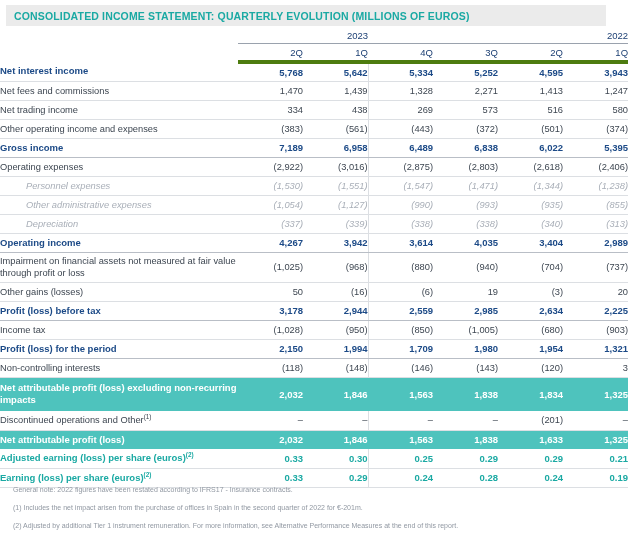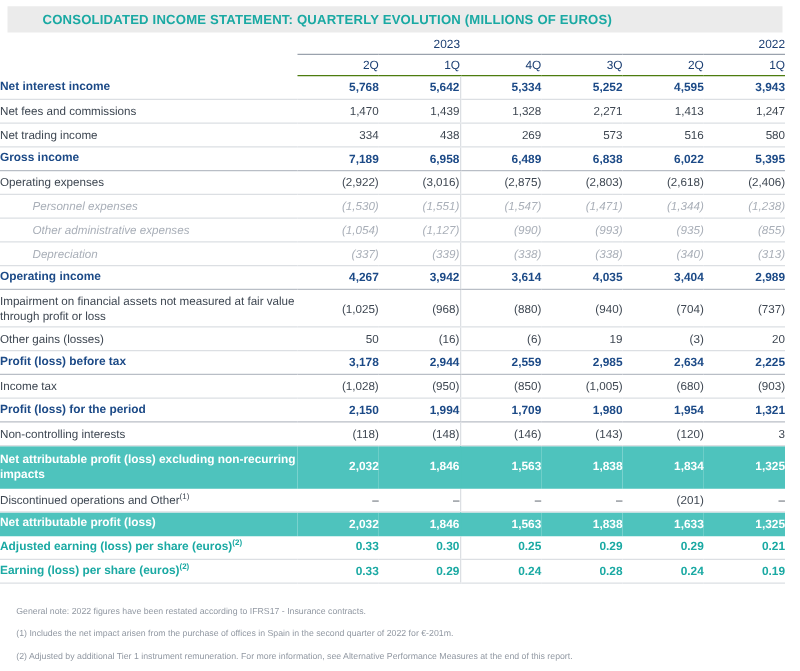--- a/index.html
+++ b/index.html
@@ -27,21 +27,20 @@
   
   .title-band {
     position: absolute;
     left: 6px;
     top: 5px;
     width: 600px;
     height: 21px;
     background: #ebebeb;
     display: flex;
     align-items: center;
-    padding-left: 20px;
   }
   .title-band .title-text {
     font-size: 10.5px;
     font-weight: bold;
     color: #1aa9a3;
     letter-spacing: 0.15px;
     padding-left: 8px;
     white-space: nowrap;
   }
 
@@ -76,21 +75,21 @@
 
   
   .q-row td { height: 16px; }
   .q-cell {
     text-align: right;
     font-size: 9.5px;
     font-weight: bold;
     color: #1c3f73;
     padding-right: 8px;
     padding-bottom: 1px;
-    border-bottom: 1px solid #4d7c0f;
+    border-bottom: 4px solid #4d7c0f;
     margin-top: 20px;
   }
 
   
   .lbl {
     font-size: 9.3px;
     color: #3d4651;
     padding-left: 13px;
     padding-right: 6px;
     line-height: 12px;
@@ -231,20 +230,29 @@
         </tr>
         <tr class="r rule">
           <td class="lbl">Net trading income</td>
           <td class="num">334</td>
           <td class="num">438</td>
           <td class="num sep-left">269</td>
           <td class="num">573</td>
           <td class="num">516</td>
           <td class="num">580</td>
         </tr>
+        <tr class="r rule">
+          <td class="lbl">Other operating income and expenses</td>
+          <td class="num">(383)</td>
+          <td class="num">(561)</td>
+          <td class="num sep-left">(443)</td>
+          <td class="num">(372)</td>
+          <td class="num">(501)</td>
+          <td class="num">(374)</td>
+        </tr>
         <tr class="r total">
           <td class="lbl">Gross income</td>
           <td class="num">7,189</td>
           <td class="num">6,958</td>
           <td class="num sep-left">6,489</td>
           <td class="num">6,838</td>
           <td class="num">6,022</td>
           <td class="num">5,395</td>
         </tr>
         <tr class="r rule">

